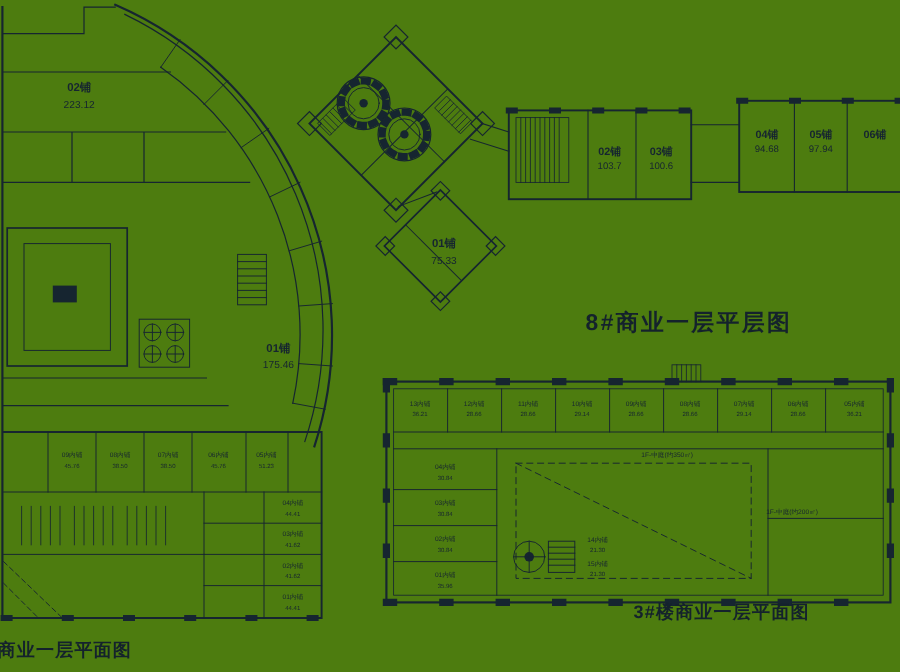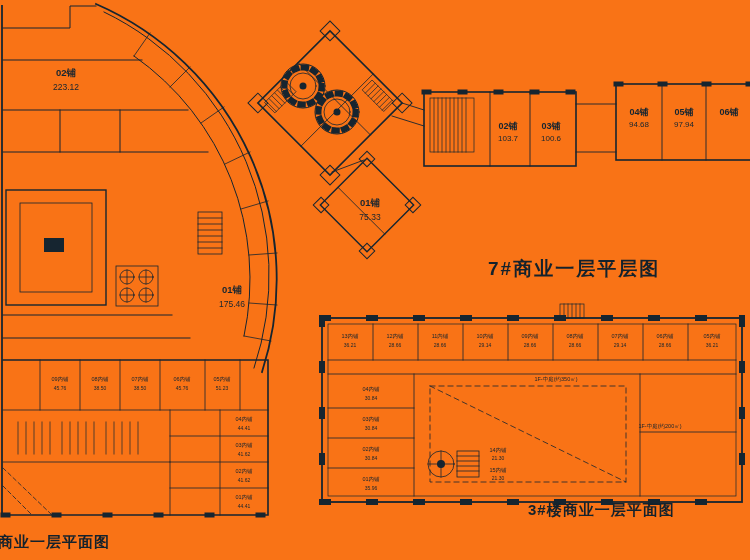--- a/index.html
+++ b/index.html
@@ -1,19 +1,19 @@
 <!DOCTYPE html>
 <html><head>
 <meta charset="utf-8">
 <style>
   html,body{margin:0;padding:0;}
   .canvas{
     position:relative;
     width:750px;height:560px;
-    background:#f97316;
+    background:#4d7c0f;
     overflow:hidden;
     font-family:"Liberation Sans","DejaVu Sans",sans-serif;
   }
   .canvas svg{position:absolute;left:0;top:0;}
   .plan-title{
     position:absolute;
     color:#14222c;
     font-weight:700;
     white-space:nowrap;
   }
@@ -219,17 +219,17 @@
       <text x="498" y="460" font-size="5">21.30</text>
       <text x="498" y="472" font-size="5.5">15内铺</text>
       <text x="498" y="480" font-size="5">21.30</text>
 
       <text x="556" y="381" font-size="5.5">1F-中庭(约350㎡)</text>
       <text x="660" y="428" font-size="5.5">1F-中庭(约200㎡)</text>
     </g>
   </g>
 </svg>
 
-  <div class="plan-title title-8">7#商业一层平层图</div>
+  <div class="plan-title title-8">8#商业一层平层图</div>
   <div class="plan-title title-3">3#楼商业一层平面图</div>
   <div class="plan-title title-left">商业一层平面图</div>
 
 </div>
 
 </body></html>

